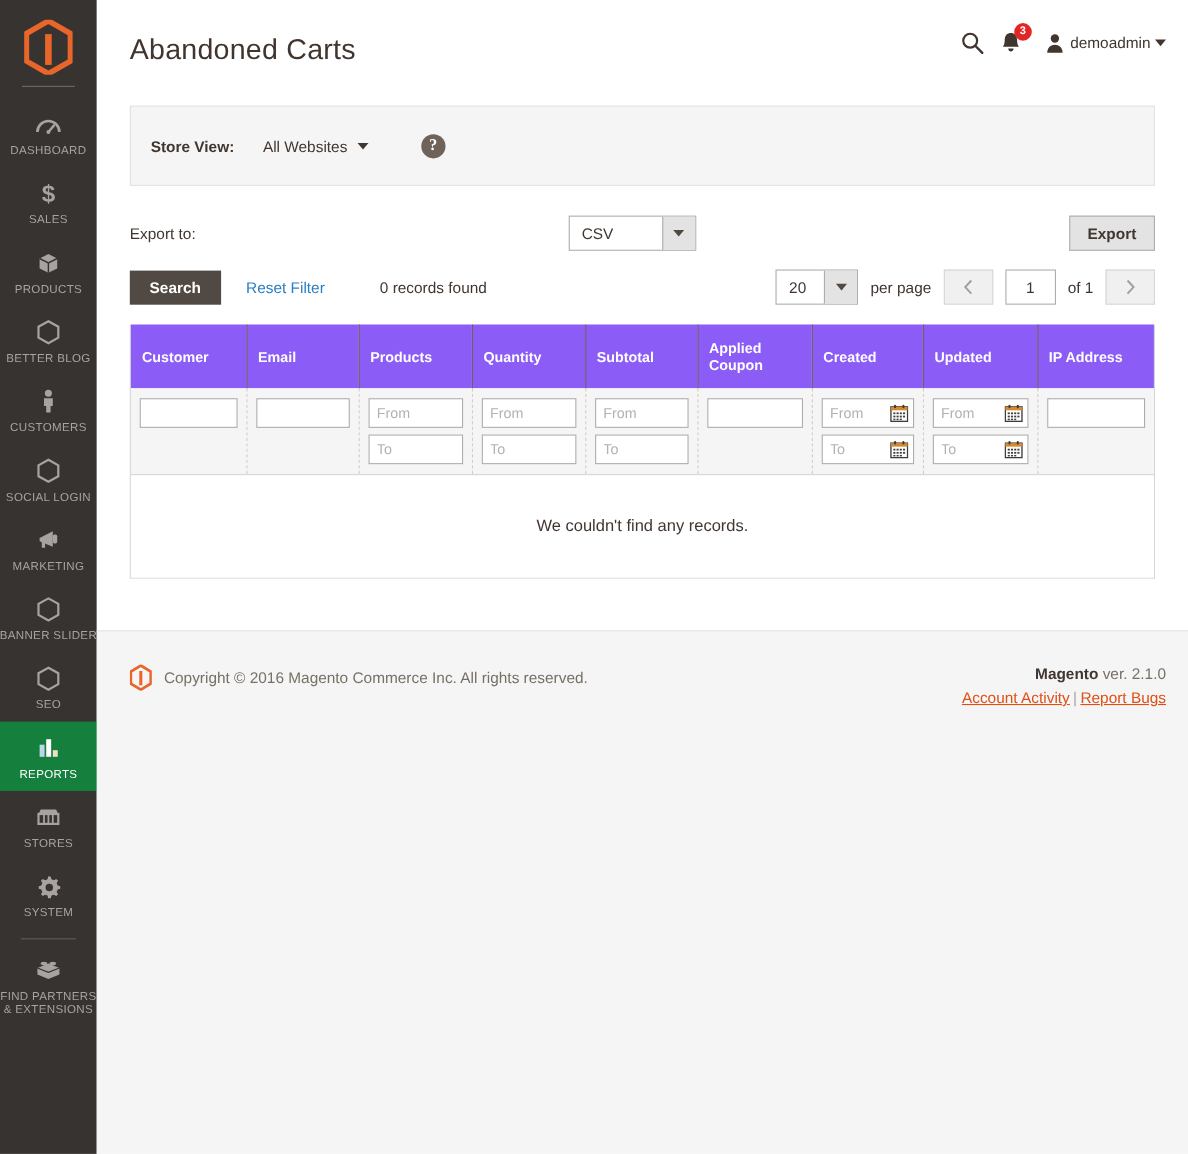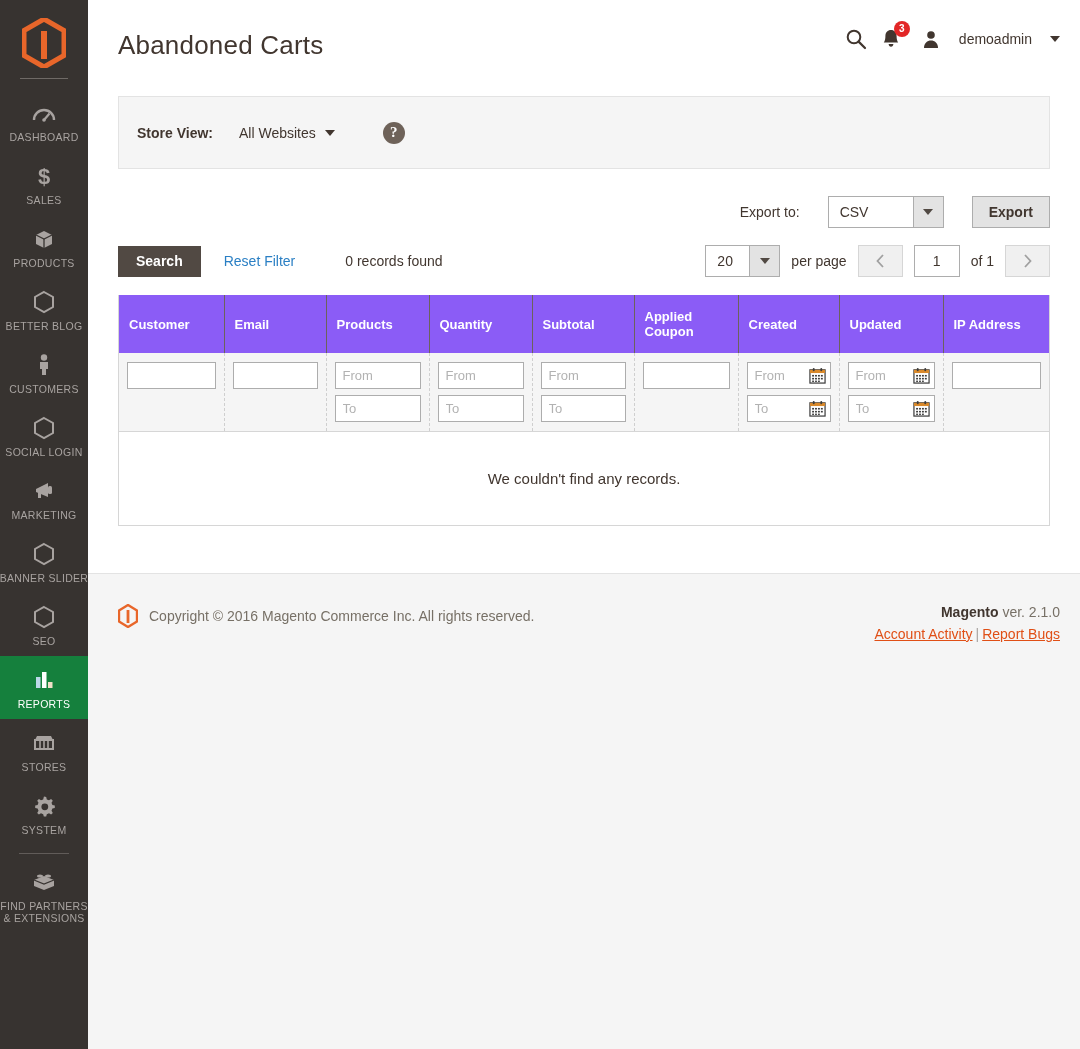--- a/index.html
+++ b/index.html
@@ -73,21 +73,21 @@
   .bell-wrap { position: relative; display: flex; align-items: center; }
   .bell-badge {
     position: absolute; top: -7px; right: -9px;
     background: #e22626; color: #fff;
     font-size: 10px; font-weight: bold;
     min-width: 16px; height: 16px; border-radius: 8px;
     display: flex; align-items: center; justify-content: center;
     padding: 0 4px; line-height: 1;
   }
   .user-menu {
-    display: flex; align-items: center; gap: 18px; cursor: pointer; margin-left: 6px; justify-content: center;
+    display: flex; align-items: center; gap: 4px; cursor: pointer; margin-left: 6px; justify-content: center;
   }
   .user-name { font-size: 14px; color: #41362f; }
   .caret {
     width: 0; height: 0;
     border-left: 5px solid transparent; border-right: 5px solid transparent;
     border-top: 6px solid #41362f;
   }
 
   .content { padding: 0 30px; flex: 0 0 auto; }
 
@@ -114,21 +114,21 @@
   .help-icon {
     width: 22px; height: 22px; border-radius: 50%;
     background: #6e6259; color: #fff;
     font-size: 15px; font-weight: bold;
     display: flex; align-items: center; justify-content: center;
     margin-left: 34px; cursor: pointer; font-family: "Liberation Serif", serif;
   }
 
   
   .export-row {
-    display: flex; align-items: center; justify-content: flex-end;
+    display: flex; align-items: center; justify-content: space-between;
     gap: 28px; margin-top: 27px;
   }
   .export-label { font-size: 14px; color: #41362f; }
   .select-box {
     display: flex; align-items: stretch;
     border: 1px solid #adadad; background: #fff;
     height: 32px; width: 116px;
     cursor: pointer;
   }
   .select-box .val {

